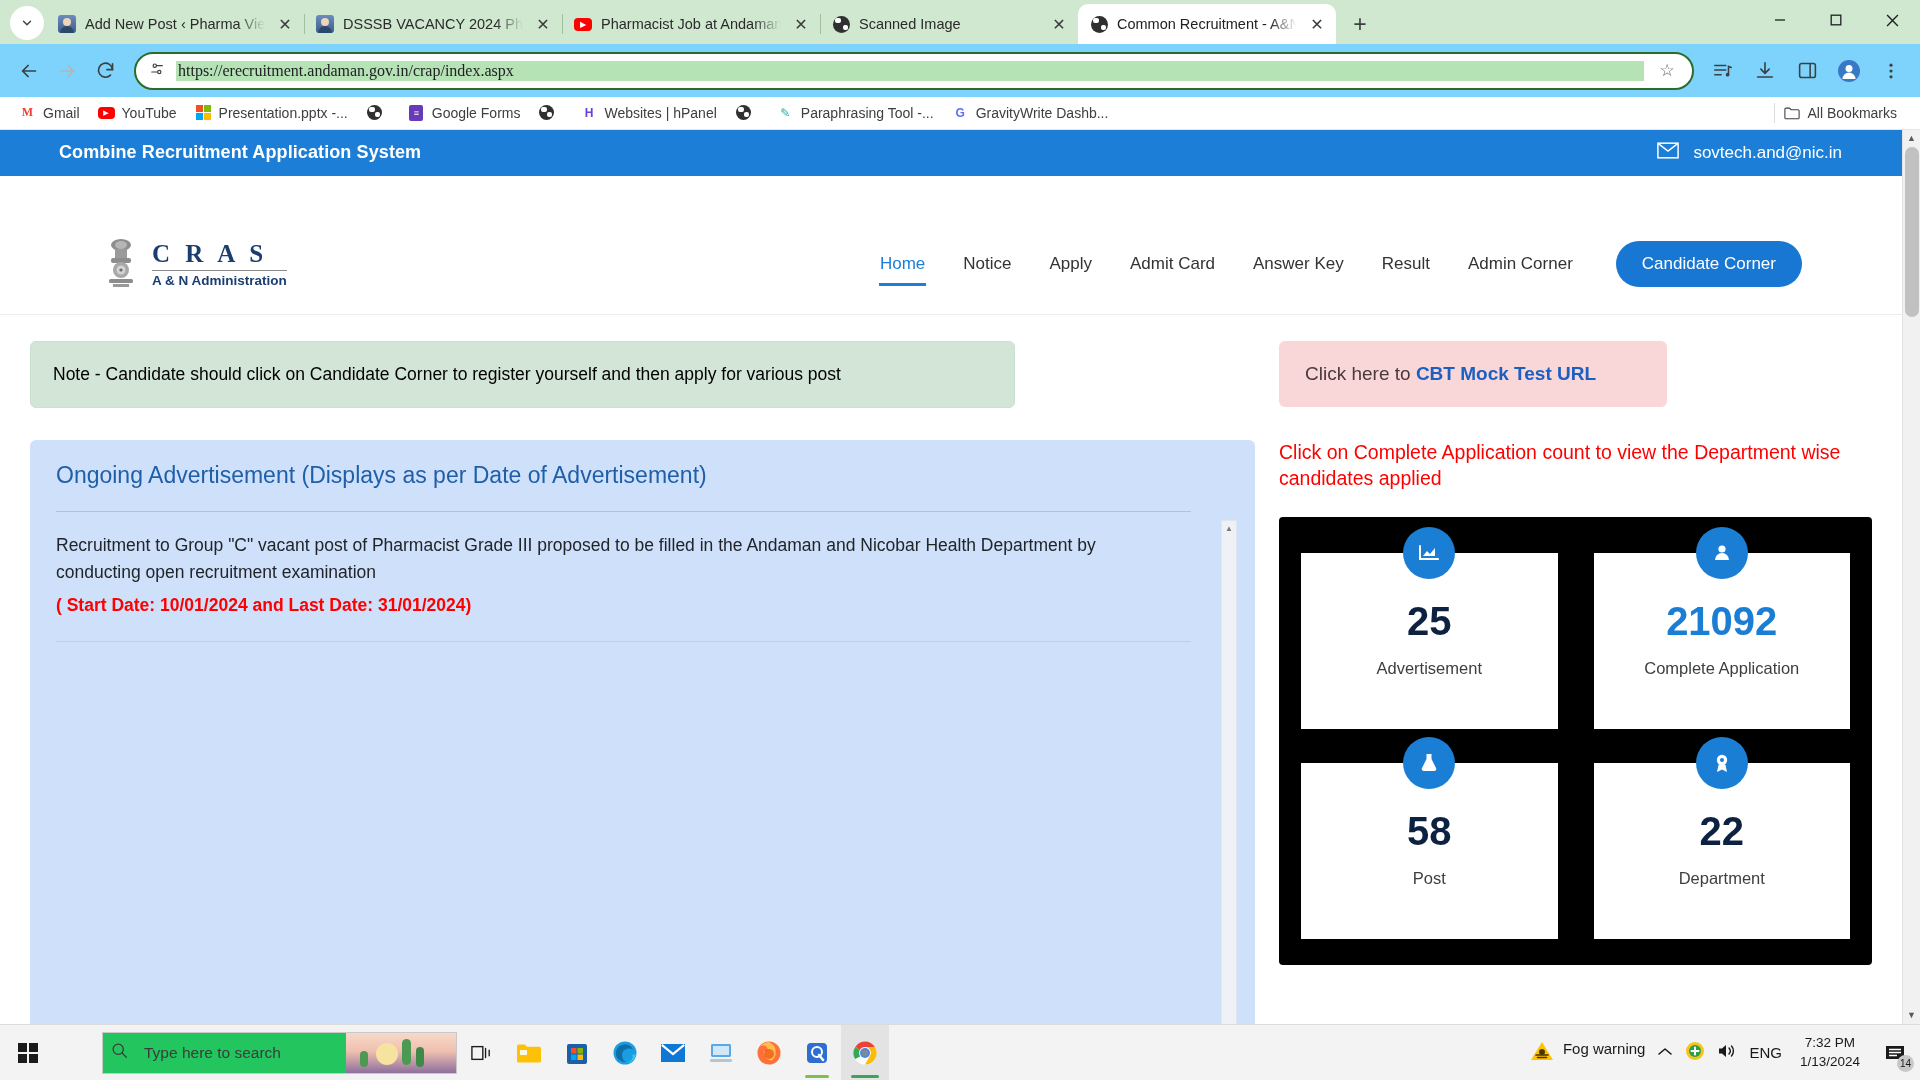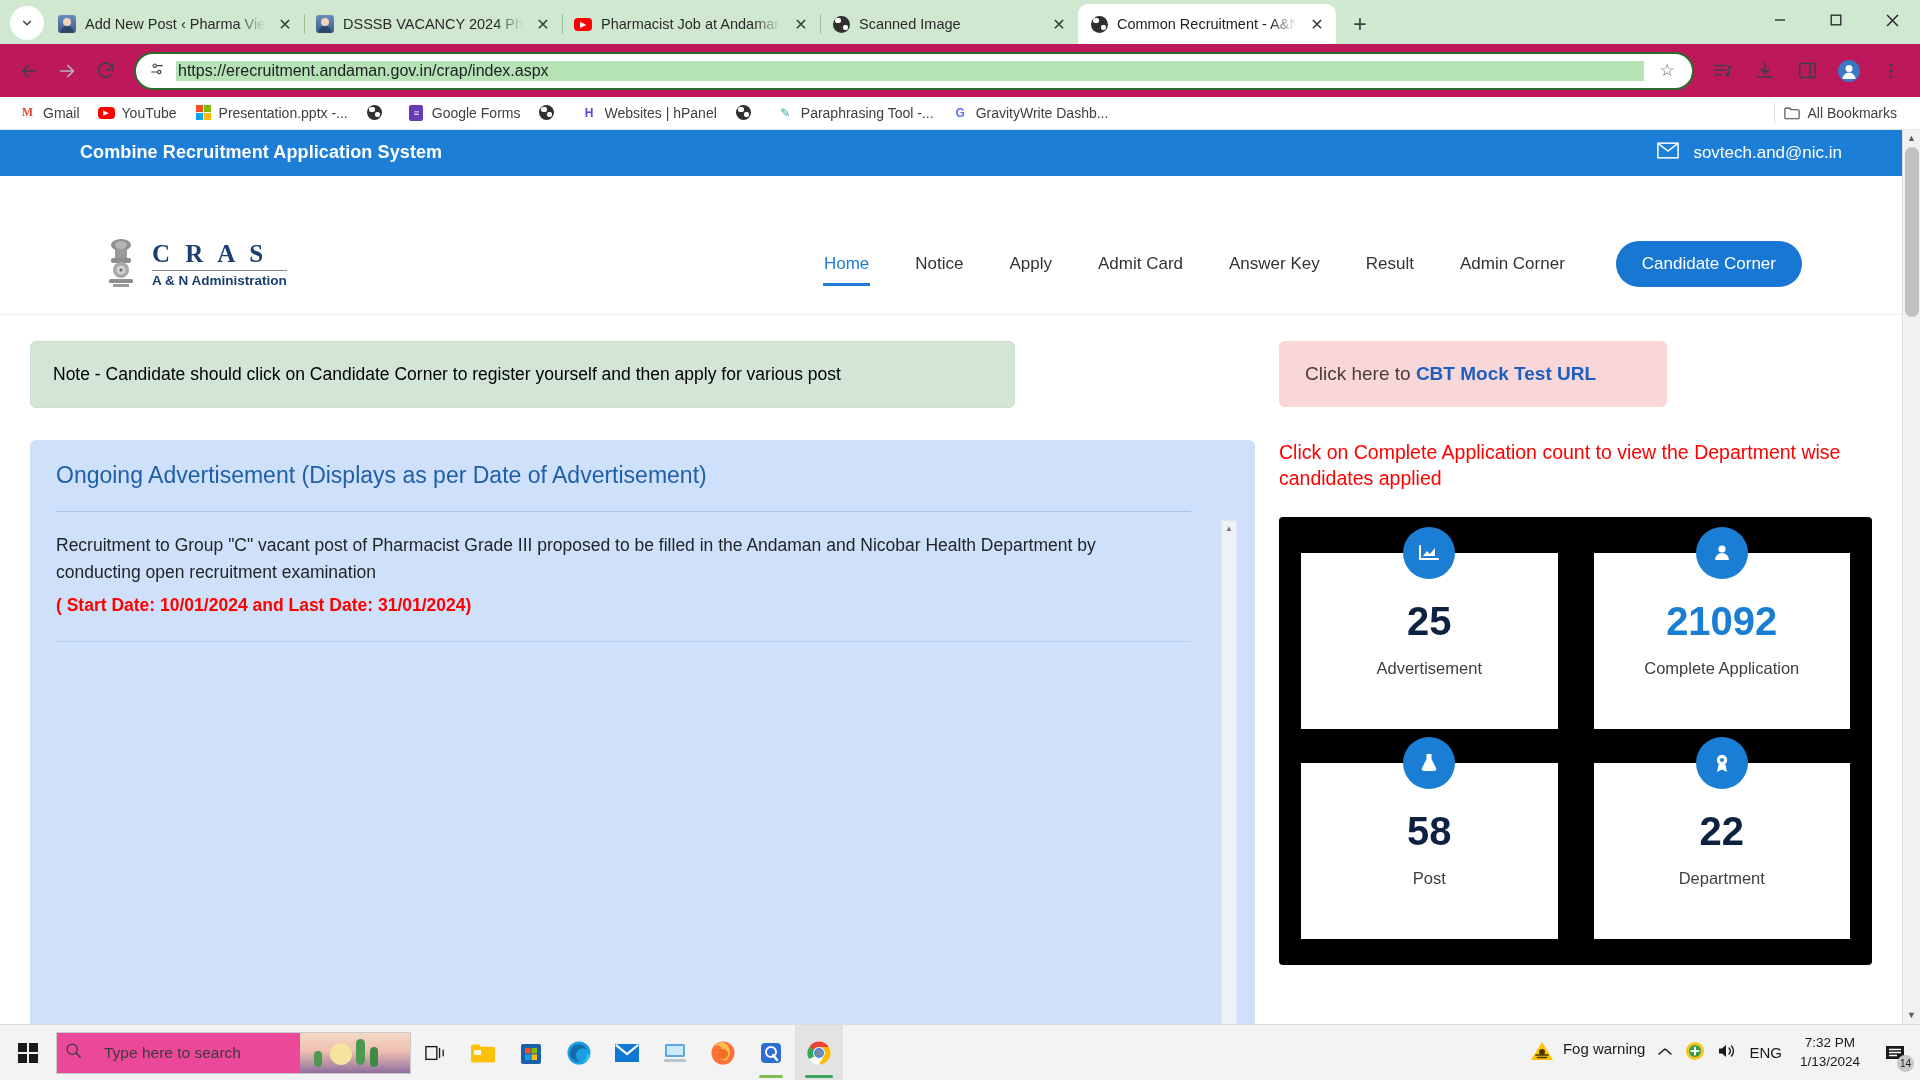--- a/index.html
+++ b/index.html
@@ -62,21 +62,21 @@
 
   
   .fav-person { background: linear-gradient(#6a8cc0, #3e5d8a); width:18px; height:18px; position:relative; }
   .fav-person::after { content:""; position:absolute; left:5px; top:3px; width:8px; height:8px; border-radius:50%; background:#f0d5b8; }
   .fav-person::before { content:""; position:absolute; left:2px; bottom:0; width:14px; height:7px; border-radius:7px 7px 0 0; background:#2b4a6b; }
   .fav-yt { background:#ff0000; border-radius:4px; width:18px; height:13px; color:#fff; font-size:8px; display:flex; align-items:center; justify-content:center;}
   .fav-globe { width:17px; height:17px; border-radius:50%; background:#303030; position:relative; }
   .fav-globe::before { content:""; position:absolute; left:2px; top:2px; width:6px; height:5px; background:#fff; border-radius:2px; }
   .fav-globe::after { content:""; position:absolute; right:2px; bottom:3px; width:5px; height:5px; background:#fff; border-radius:2px; }
 
-  .toolbar { height: 56px; background: #be185d; display: flex; align-items: center; padding: 0 10px; }
+  .toolbar { height: 56px; background: #7dd3fc; display: flex; align-items: center; padding: 0 10px; font-family: Liberation Serif, serif; }
   .tbtn { width: 38px; height: 38px; display:flex; align-items:center; justify-content:center; color:#3c4043; flex:0 0 auto;}
   .tbtn.dim { color: #b5b5b5; }
   .omnibox {
     flex: 1 1 auto; height: 38px; margin: 0 10px; border: 2px solid #2c6b2c;
     border-radius: 19px; display: flex; align-items: center; padding: 0 12px; gap: 10px;
     background: #fff;
   }
   .omni-url {
     flex: 1 1 auto; font-size: 16px; color: #202124; background: #b6e3b6;
     padding: 1px 2px; white-space: nowrap; overflow: hidden;
@@ -111,31 +111,31 @@
   .pagearea { flex:1 1 auto; overflow:hidden; position:relative; }
   .pagescroll { width: 18px; background:#f1f1f1; border-left:1px solid #e2e2e2; position:relative; flex:0 0 auto;}
   .pagescroll .up, .pagescroll .down { height:17px; display:flex; align-items:center; justify-content:center; font-size:9px; color:#5a5a5a;}
   .pagescroll .thumb { position:absolute; top:17px; left:2px; width:14px; height:170px; background:#c1c1c1; border-radius:7px;}
   .pagescroll .down { position:absolute; bottom:0; width:100%; }
 
   .topbar {
     height: 46px; background: #1c7ed6; display:flex; align-items:center;
     padding: 0 20px; color:#fff;
   }
-  .topbar .brandtxt { font-size: 18px; font-weight: bold; margin-left: 60px; letter-spacing:0.1px;}
+  .topbar .brandtxt { font-size: 18px; font-weight: bold; margin-left: 39px; letter-spacing:0.1px;}
   .topbar .mail { margin-left:auto; display:flex; align-items:center; gap:14px; font-size:17px; margin-right: 40px;}
 
   .navbar { height: 100px; background:#fff; display:flex; align-items:center; padding: 0 0 0 100px; border-bottom:1px solid #ececec;margin-top:39px;}
   .logo { display:flex; align-items:center; gap:10px; }
   .emblem { width:42px; height:58px; display:flex; align-items:center; justify-content:center;}
   .logo-txt .l1 { font-size:25px; font-weight:bold; color:#1b3e6f; letter-spacing:4.5px; font-family:"Liberation Serif", serif;}
   .logo-txt .hr { height:1px; background:#8b8b8b; margin:2px 0 2px 0; }
   .logo-txt .l2 { font-size:13.5px; font-weight:bold; color:#1b3e6f; }
 
-  .nav { margin-left:auto; display:flex; align-items:center; gap:12px; padding-right:100px;}
+  .nav { margin-left:auto; display:flex; align-items:center; gap:4px; padding-right:100px;}
   .navitem { font-size:17px; color:#333; padding: 6px 17px; position:relative; white-space:nowrap;}
   .navitem.active { color:#1c7ed6; }
   .navitem.active::after { content:""; position:absolute; left:16px; right:16px; bottom:-6px; height:3px; background:#1c7ed6;}
   .navbtn {
     background:#1877d2; color:#fff; font-size:17px; padding: 13px 26px;
     border-radius:24px; margin-left:22px; white-space:nowrap;
   }
 
   .content { display:flex; padding: 26px 30px 0 30px; gap: 24px; }
   .leftcol { width: 1225px; flex:0 0 auto; }
@@ -178,22 +178,22 @@
 
   
   #taskbar {
     position:absolute; left:0; top:1024px; width:1920px; height:56px;
     background:#f3f3f3; display:flex; align-items:center; border-top:1px solid #dcdcdc;
   }
   .startbtn { width:56px; height:56px; display:flex; align-items:center; justify-content:center; }
   .winlogo { width:20px; height:20px; display:grid; grid-template-columns:1fr 1fr; grid-template-rows:1fr 1fr; gap:2px;}
   .winlogo i { background:#1a1a1a; display:block; }
   .tsearch {
-    width: 355px; height: 42px; background:#ec4899; border:1px solid #c9c9c9;
-    display:flex; align-items:center; padding:0 8px; gap:22px; position:relative; overflow:hidden;
+    width: 355px; height: 42px; background:#22c55e; border:1px solid #c9c9c9;
+    display:flex; align-items:center; padding:0 8px; gap:16px; position:relative; overflow:hidden;margin-left:46px;
   }
   .tsearch .txt { font-size:15.5px; color:#3b3b3b; }
   .tsearch .art {
     position:absolute; right:0; top:0; width:110px; height:100%;
     background: linear-gradient(180deg,#f6d9c8 0%, #f0c0b0 45%, #8e6f9e 100%);
   }
   .tsearch .art .sun { position:absolute; left:30px; top:10px; width:22px; height:22px; border-radius:50%; background:#f7e3a0;}
   .tsearch .art .c1 { position:absolute; left:56px; top:6px; width:9px; height:26px; background:#4c9a52; border-radius:5px;}
   .tsearch .art .c2 { position:absolute; left:70px; top:14px; width:8px; height:20px; background:#3f8a46; border-radius:4px;}
   .tsearch .art .c3 { position:absolute; left:14px; top:18px; width:8px; height:16px; background:#4c9a52; border-radius:4px;}

